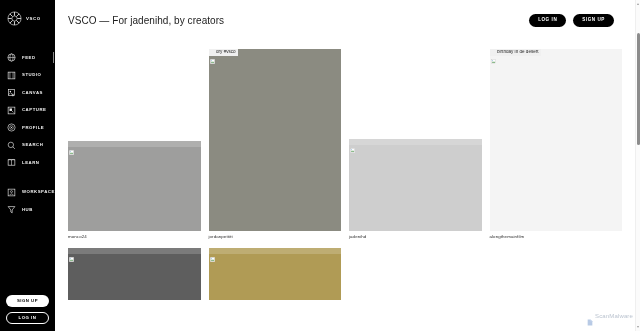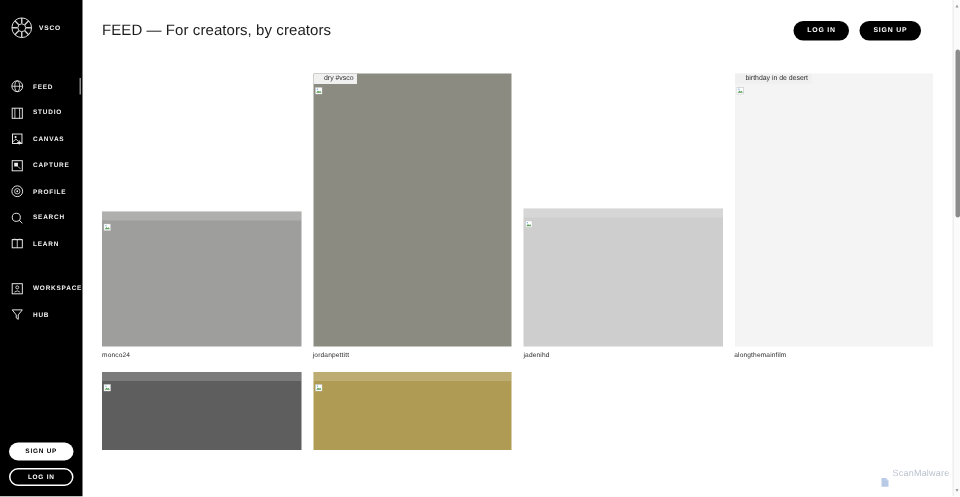--- a/index.html
+++ b/index.html
@@ -371,21 +371,21 @@
     <div class="sidebar-auth">
       <div class="pill pill-solid">SIGN UP</div>
       <div class="pill pill-outline">LOG IN</div>
     </div>
 
   </aside>
 
   <section id="main">
 
     <header id="topbar">
-      <h1 id="page-title">FEED — For creators, by creators</h1>
+      <h1 id="page-title">VSCO — For jadenihd, by creators</h1>
       <div class="topbar-actions">
         <div class="btn-dark">LOG IN</div>
         <div class="btn-dark">SIGN UP</div>
       </div>
     </header>
 
     <div id="grid">
         <div class="col">
           <div class="card" style="margin-top: 96px;">
             <div class="thumb" style="background: rgb(158, 158, 157); height: 90px;">

